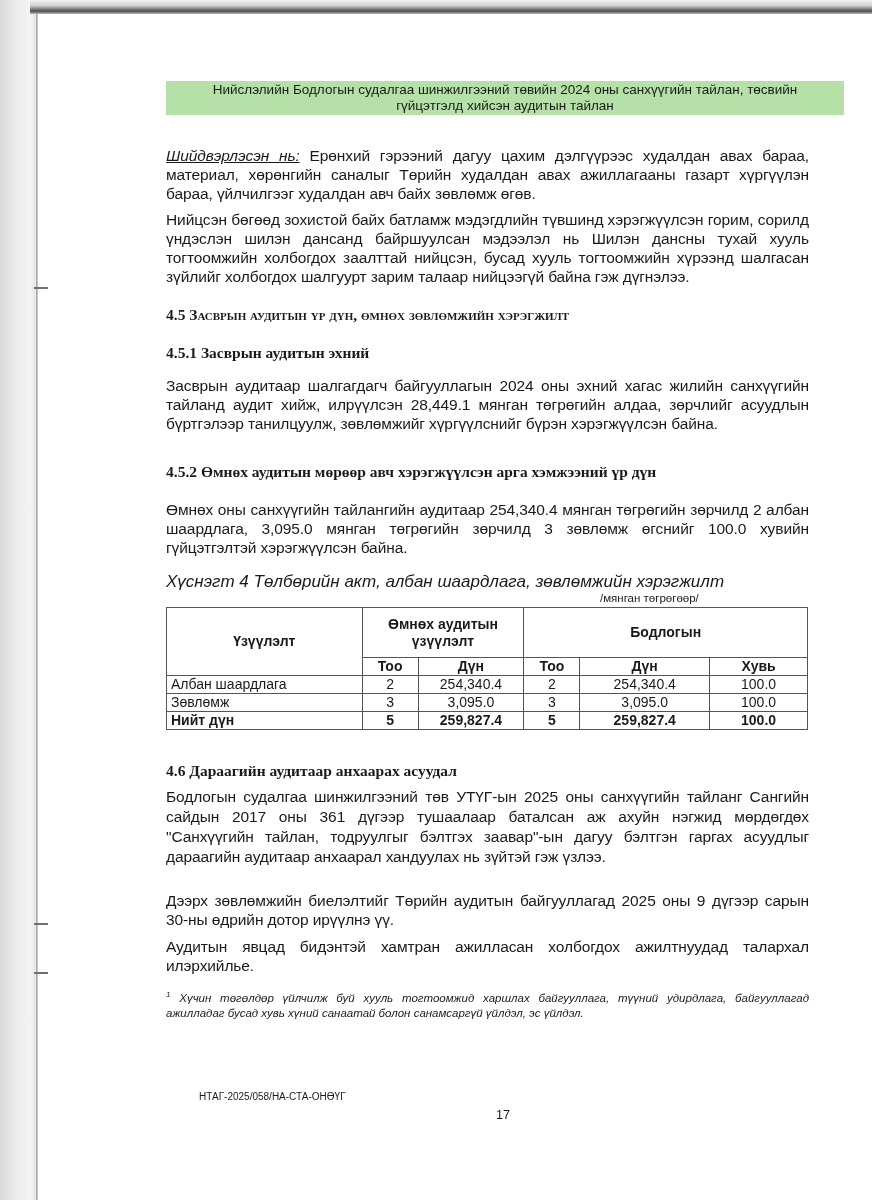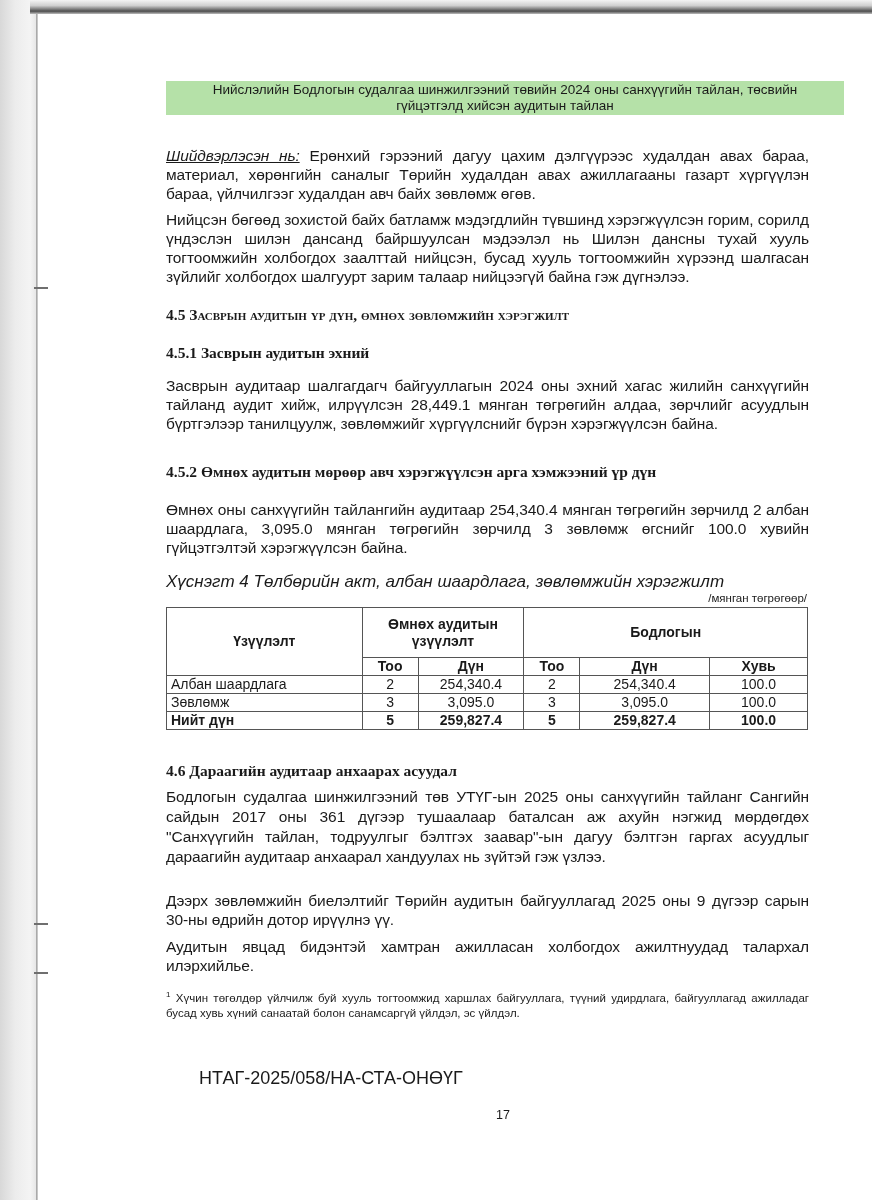--- a/index.html
+++ b/index.html
@@ -44,44 +44,44 @@
     position: absolute; left: 166px; width: 643px;
     font-weight: bold; font-size: 15.5px; line-height: 19px; font-family: Liberation Serif, serif;
   }
   .h-small-caps { font-variant: small-caps; }
 
   .caption {
     position: absolute; left: 166px; top: 572px; width: 643px;
     font-style: italic; font-size: 17px; line-height: 19px;
   }
   .unit {
-    position: absolute; left: 600px; top: 592px; width: 207px; text-align: right;
+    position: absolute; left: 600px; top: 592px; width: 207px; 
     font-size: 11.5px;
   }
 
   table.t {
     position: absolute; left: 166px; top: 607px; width: 642px;
     border-collapse: collapse; font-size: 14px;
   }
   table.t td, table.t th {
     border: 1px solid #555; padding: 0 4px; height: 17px; line-height: 17px;
   }
   table.t th { font-weight: bold; text-align: center; }
   table.t .top th { height: 49px; line-height: 17px; }
   table.t td.num { text-align: center; }
   table.t tr.total td { font-weight: bold; }
 
   .footnote {
     position: absolute; left: 166px; top: 987px; width: 643px;
-    font-size: 11.5px; line-height: 15px; text-align: justify;
+    font-size: 11.5px; line-height: 15px; text-align: justify; font-style: italic;
   }
   .footnote sup { font-size: 8px; }
 
   .footer-code {
-    position: absolute; left: 199px; top: 1068px; font-size: 18px;
+    position: absolute; left: 199px; top: 1091px; font-size: 10px;
   }
   .footer-page {
     position: absolute; left: 496px; top: 1108px; font-size: 12.5px;
   }
 </style>
 </head>
 <body>
 
 <div class="scan-left"></div>
 <div class="scan-edge"></div>

